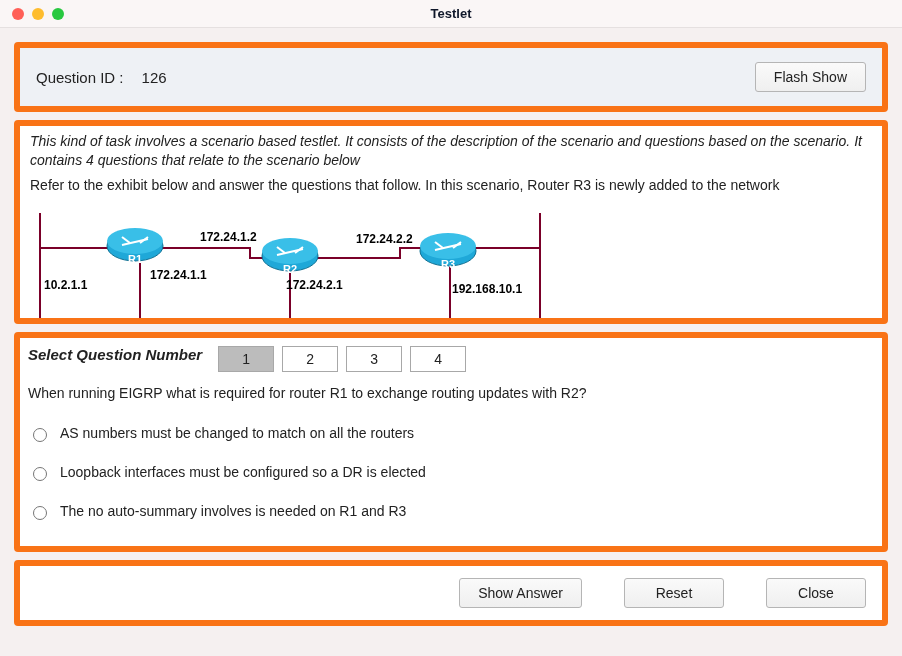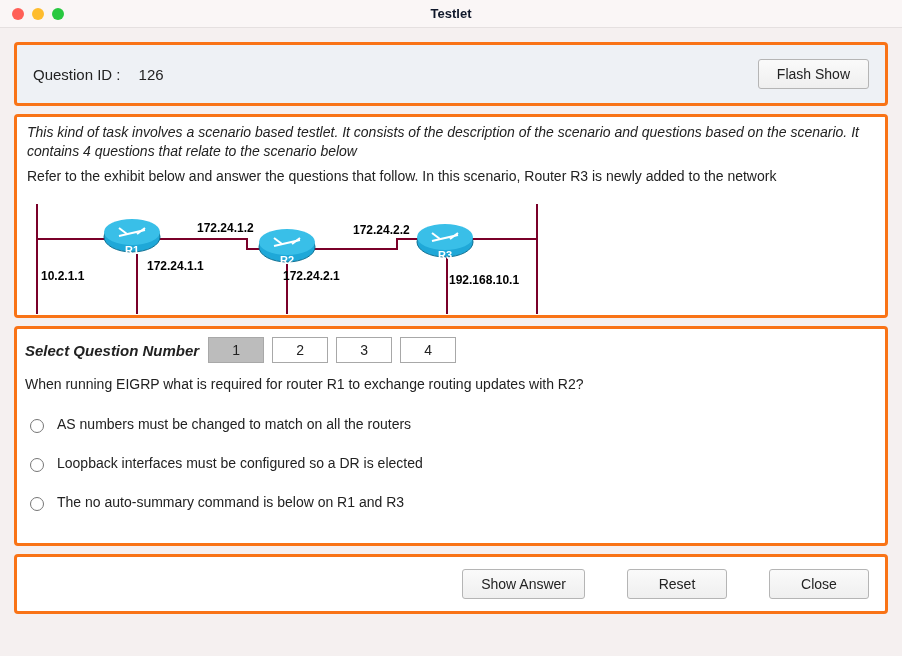--- a/index.html
+++ b/index.html
@@ -40,21 +40,21 @@
     pointer-events: none;
   }
   .content {
     padding: 14px 14px 0 14px;
     display: flex;
     flex-direction: column;
     gap: 8px;
     height: calc(100% - 28px);
   }
   .panel {
-    border: 3px solid #f97316;
+    border: 6px solid #f97316;
     border-radius: 4px;
     background: #fff;
   }
   .header-panel {
     background: #eef1f5;
     padding: 14px 16px;
     display: flex;
     align-items: center;
     justify-content: space-between;
   }
@@ -78,22 +78,21 @@
   .scenario-refer { font-size: 14px; margin-top: 6px; line-height: 1.35; }
   .diagram-wrap { margin-top: 8px; }
   .question-panel {
     padding: 8px 8px 8px 8px;
     height: 220px;
     overflow: auto;
     position: relative;
   }
   .qnum-row {
     display: flex;
-    align-items: center;
-    gap: 9px;
+    gap: 16px;
     margin-bottom: 12px;
   }
   .qnum-label { font-weight: 700; font-style: italic; font-size: 15px; }
   .tabs { display: flex; gap: 8px; }
   .tab {
     width: 56px;
     height: 26px;
     border: 1px solid #a8a8a8;
     background: #fff;
     text-align: center;
@@ -231,21 +230,21 @@
     <label class="opt">
       <input type="radio" name="q" style="">
       <span>AS numbers must be changed to match on all the routers</span>
     </label>
     <label class="opt">
       <input type="radio" name="q" style="">
       <span>Loopback interfaces must be configured so a DR is elected</span>
     </label>
     <label class="opt">
       <input type="radio" name="q" style="">
-      <span>The no auto-summary command is below on R1 and R3</span>
+      <span>The no auto-summary involves is needed on R1 and R3</span>
     </label>
   </div>
 
   <div class="panel footer-panel">
     <button class="btn">Show Answer</button>
     <button class="btn">Reset</button>
     <button class="btn">Close</button>
   </div>
 
 </div>

